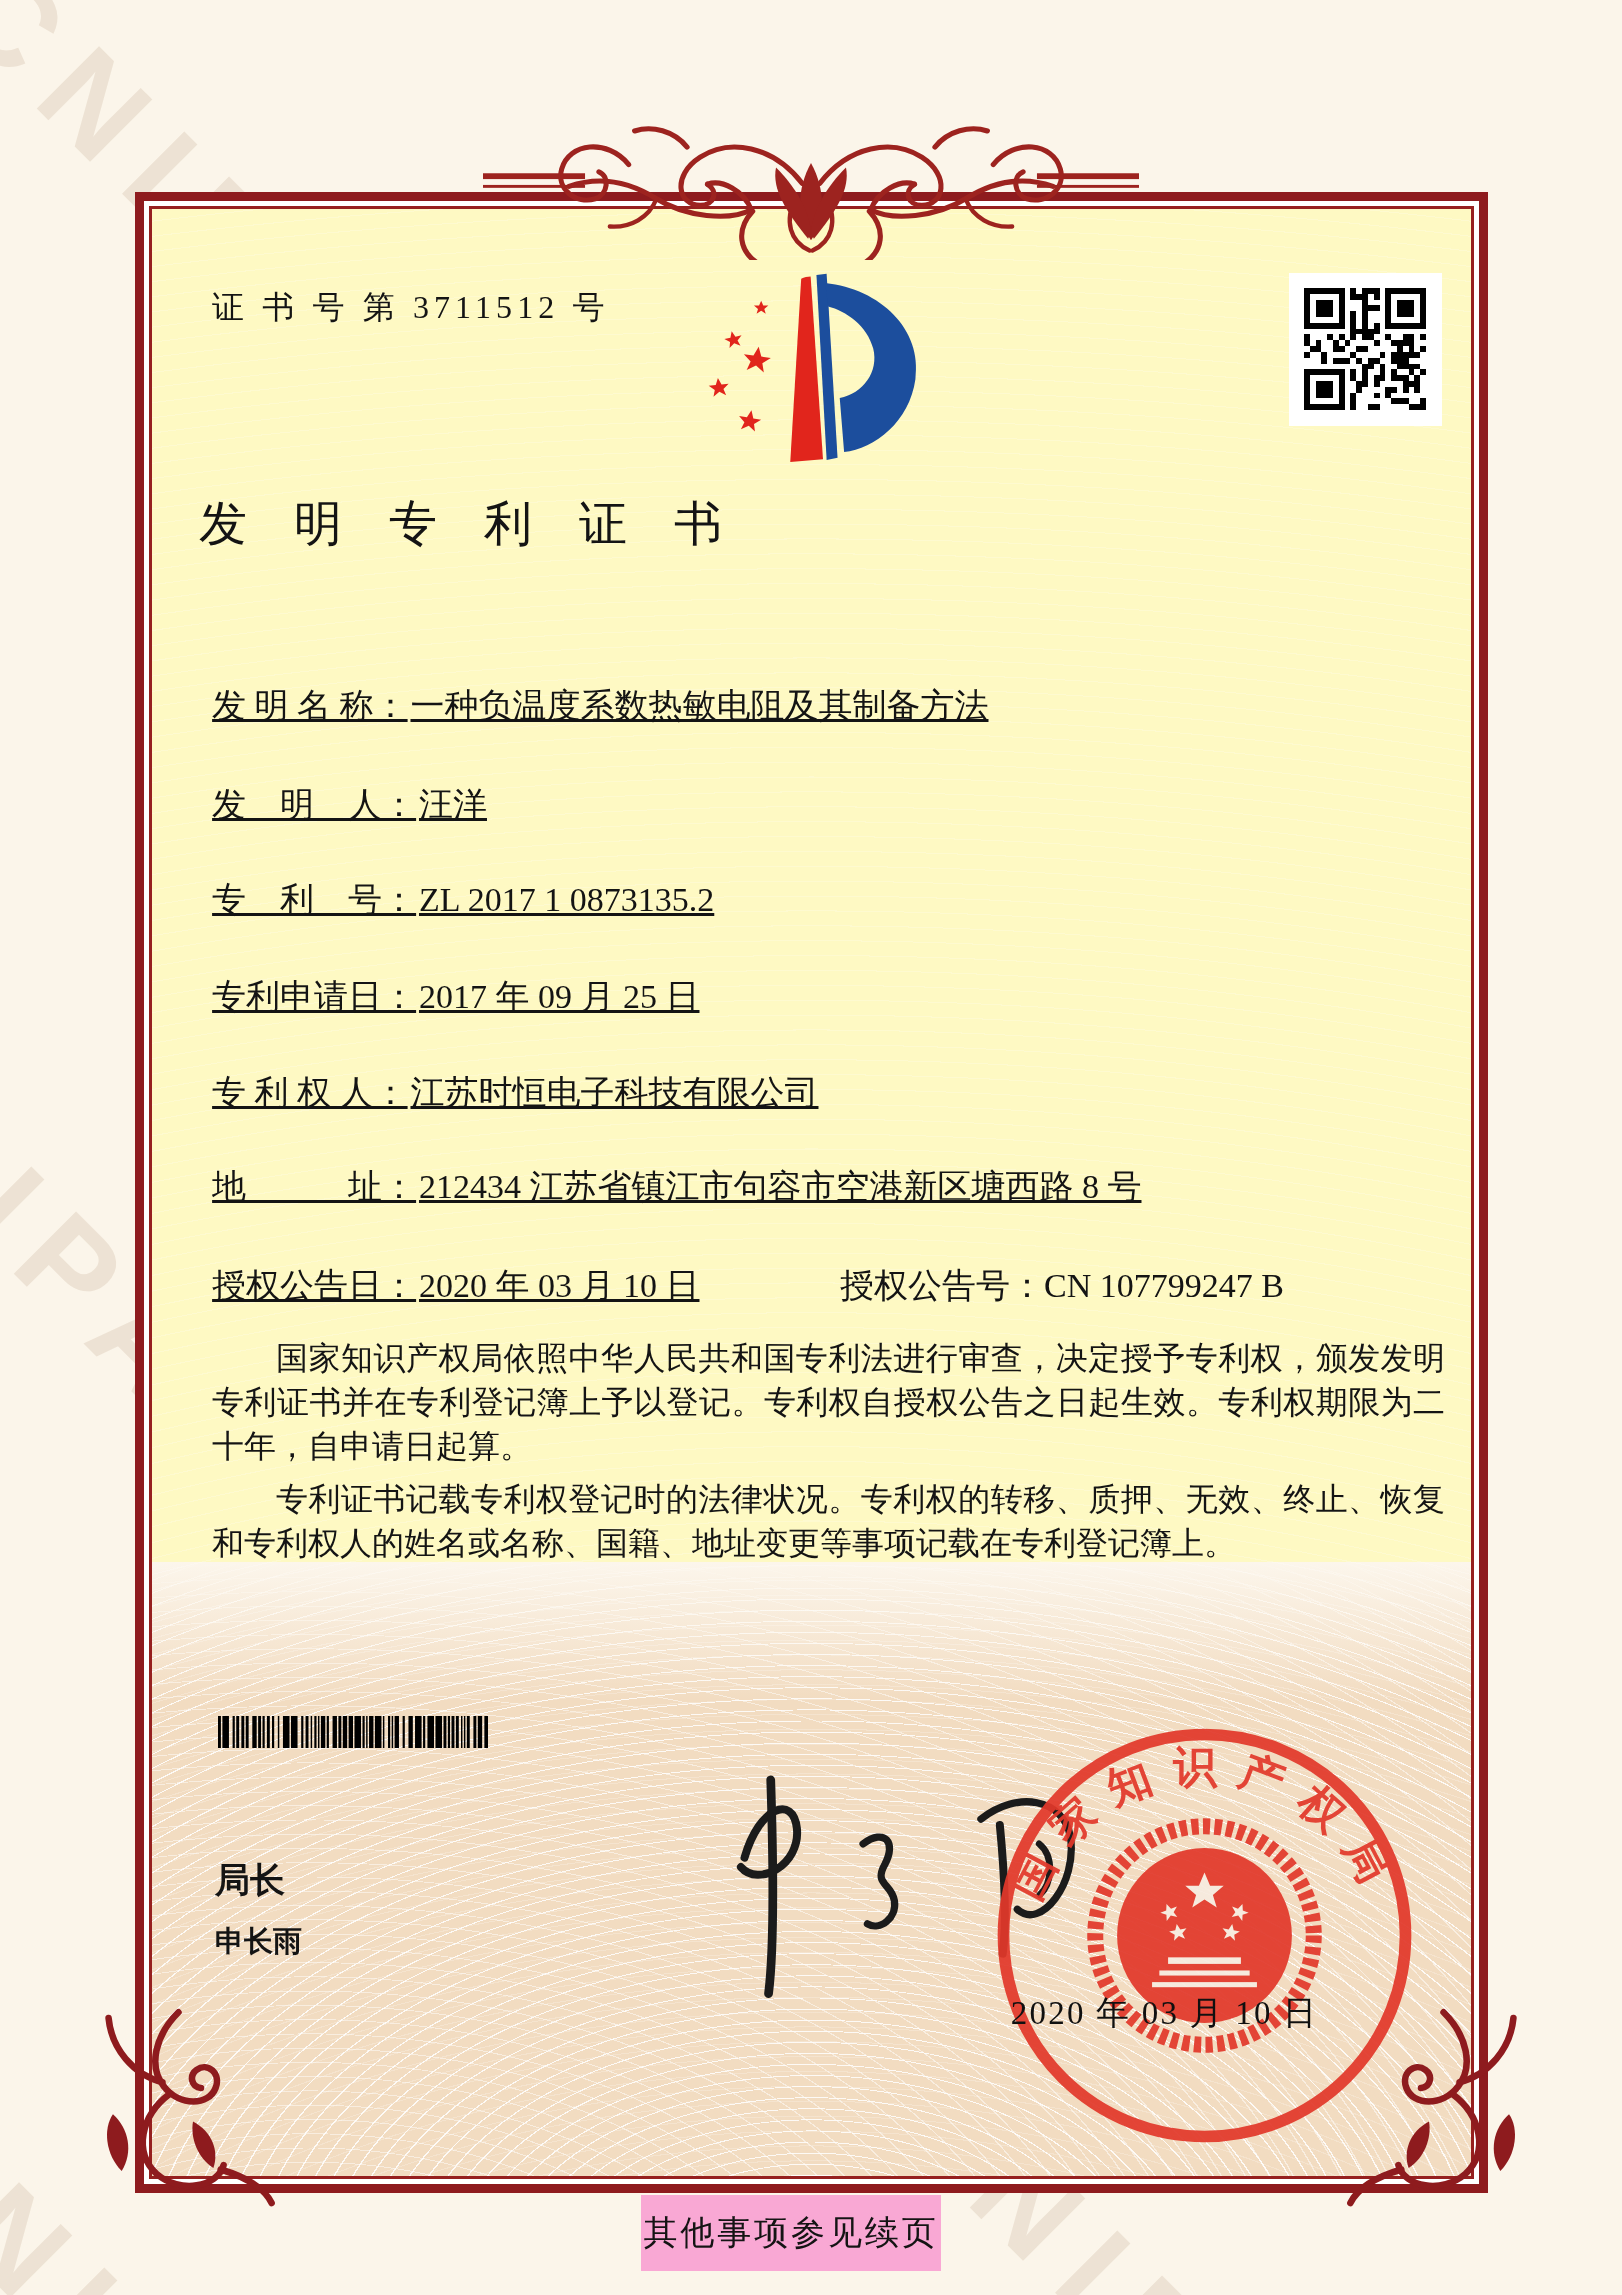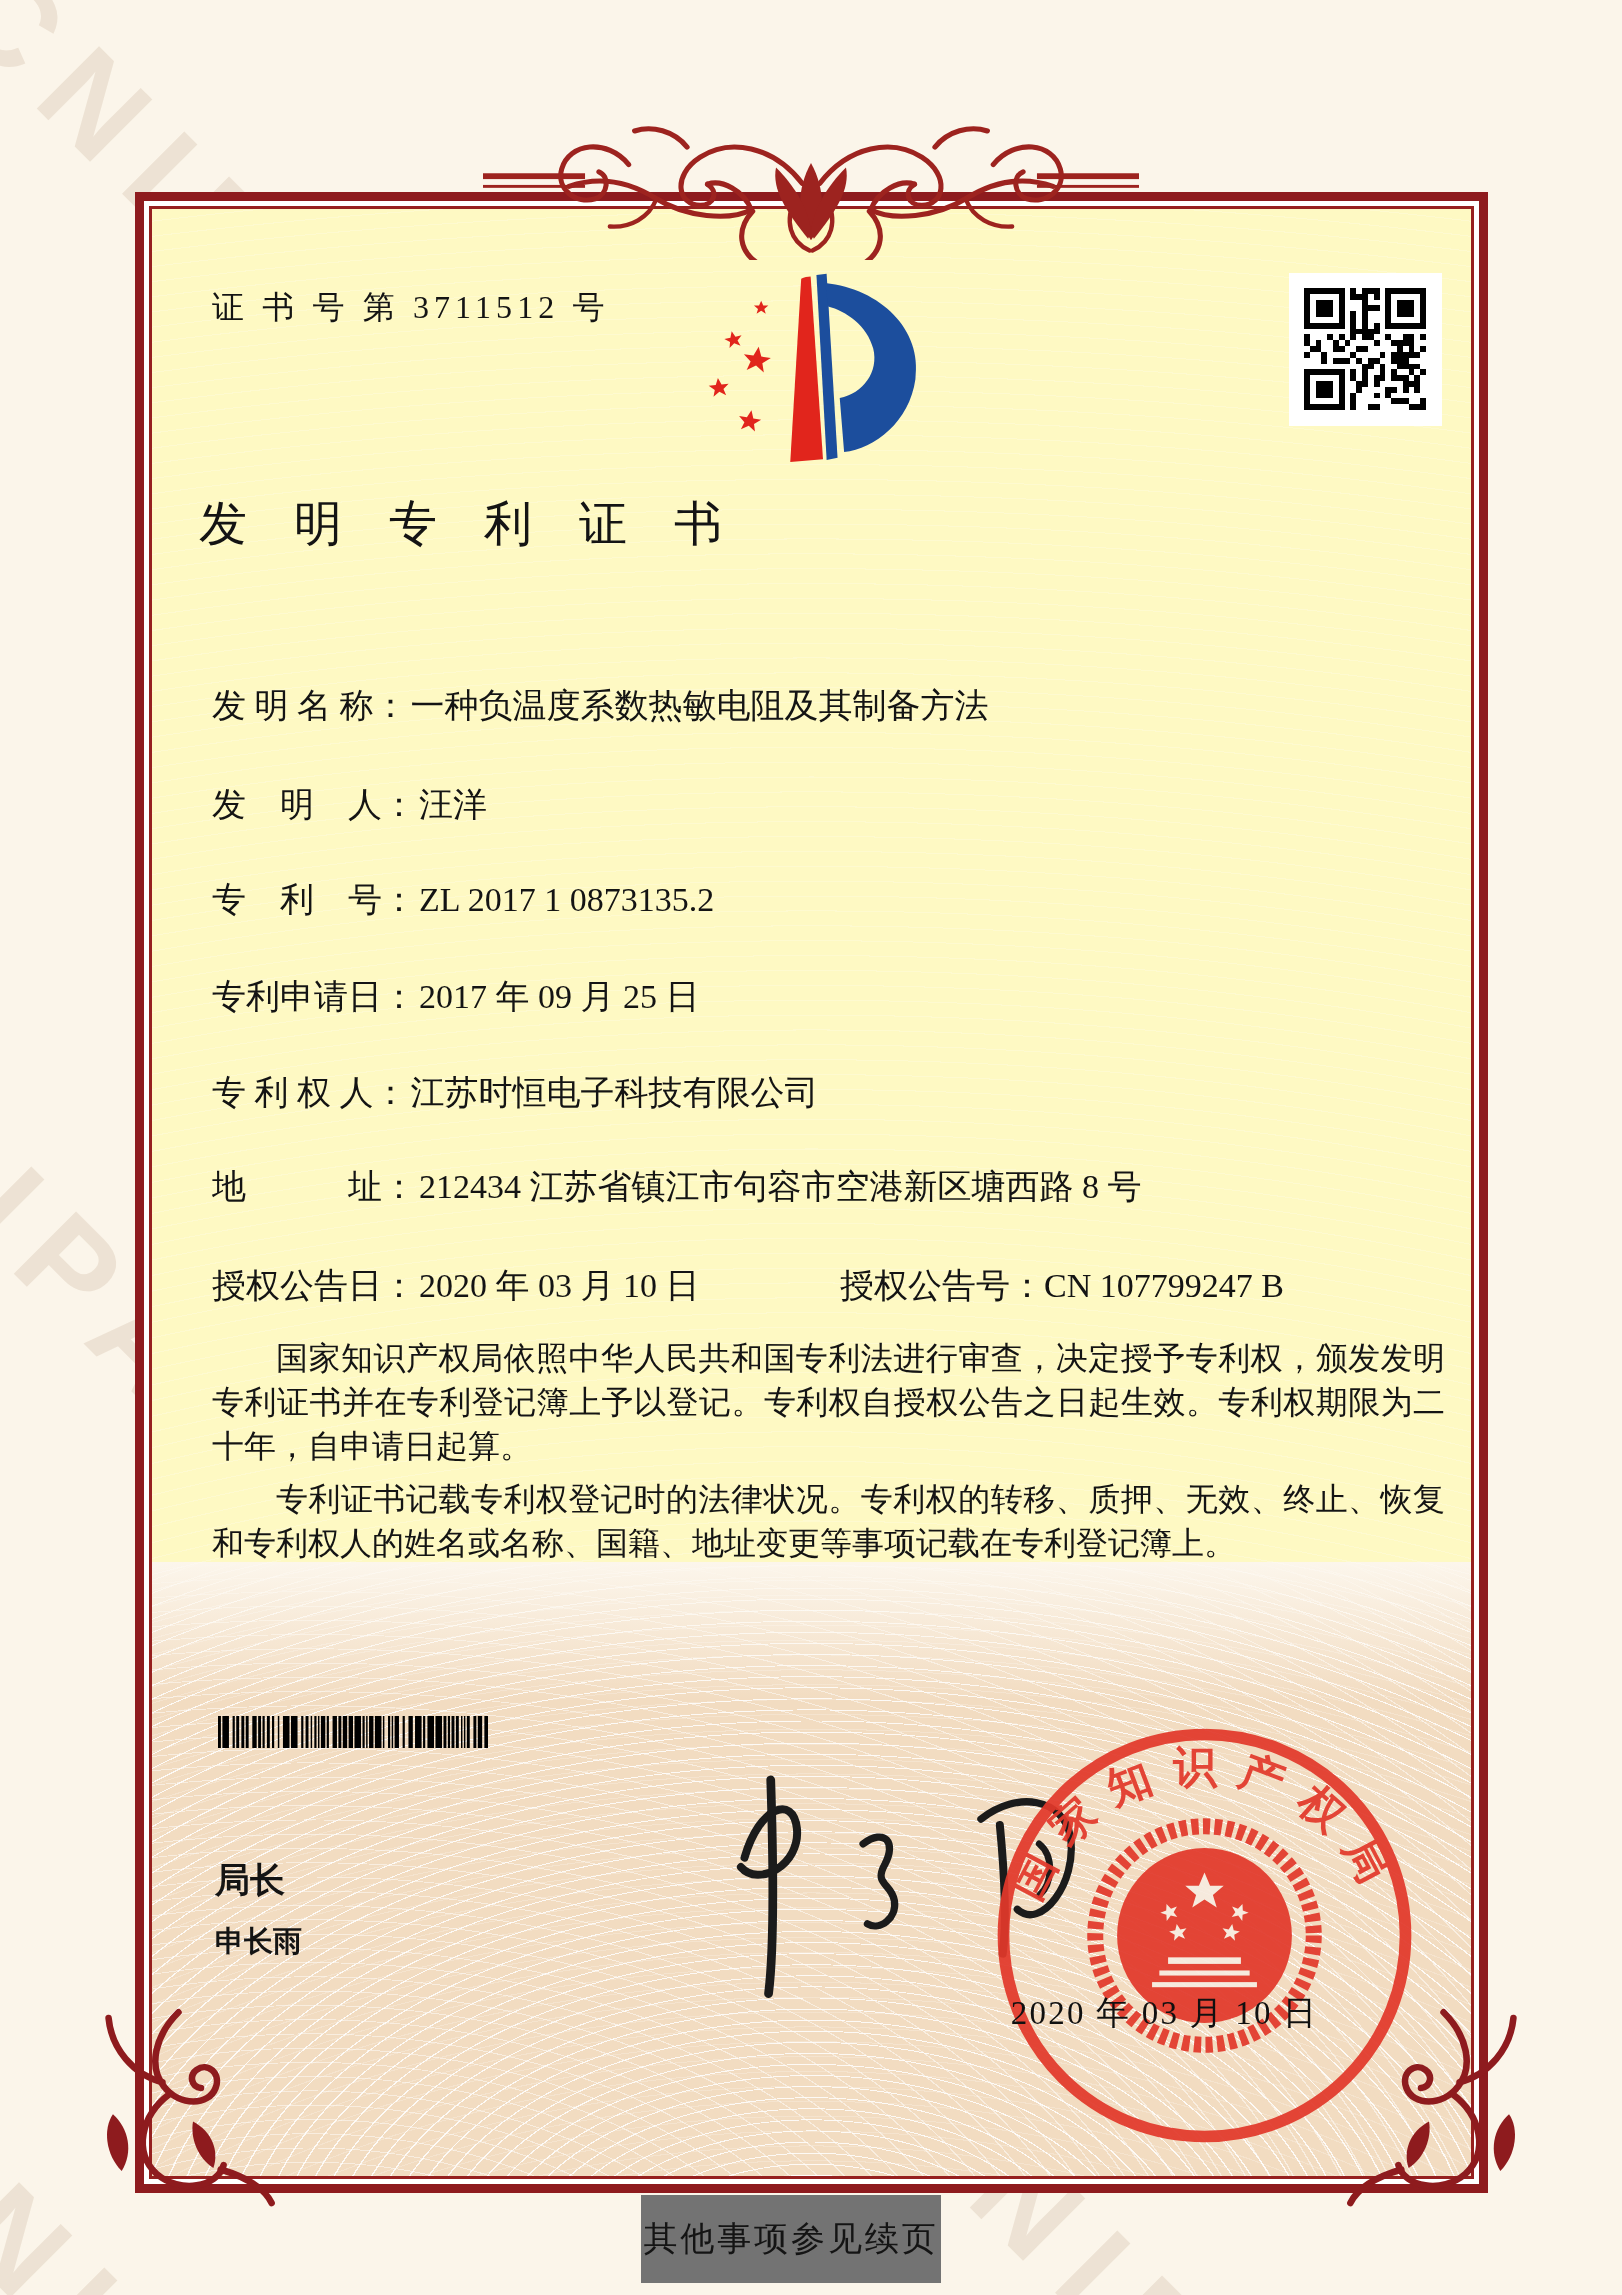--- a/index.html
+++ b/index.html
@@ -44,21 +44,21 @@
   
   .cert-no{position:absolute; left:60px; top:77px; font-size:32px; letter-spacing:5.1px; white-space:nowrap;}
   .logo{position:absolute; left:539px; top:61px; width:248px; height:211px;}
   .qr-box{position:absolute; left:1137px; top:64px; width:153px; height:153px; background:#ffffff;}
   .qr-box svg{position:absolute; left:15.3px; top:15.3px;}
   .doc-title{
     position:absolute; left:0; top:283px; width:100%; text-align:left;
     font-size:48px; font-weight:normal; letter-spacing:47px; text-indent:47px; white-space:nowrap;
   }
   
-  .row{position:absolute; left:60px; font-size:34px; white-space:nowrap;}
+  .row{position:absolute; left:60px; font-size:34px; white-space:nowrap;text-decoration:underline;}
   .row .lbl{margin-right:2.9px;}
   .row2{position:absolute; left:688px; font-size:34px; white-space:nowrap;}
   
   .paras{position:absolute; left:60px; top:1127px; width:1233px; font-size:32px; line-height:44px; text-align:justify;}
   .paras p{margin:0 0 8.7px 0; text-indent:64px;}
   
   .barcode{position:absolute; left:66px; top:1507px; width:270px; height:32px;}
   .officer-role{position:absolute; left:63px; top:1648px; font-family:"Liberation Sans","DejaVu Sans",sans-serif; font-weight:600; font-size:35px;}
   .officer-name{position:absolute; left:63px; top:1713px; font-family:"Liberation Sans","DejaVu Sans",sans-serif; font-weight:600; font-size:29px;}
   .signature{position:absolute; left:523px; top:1565px; width:510px; height:240px;}
@@ -67,22 +67,22 @@
     position:absolute; left:845px; top:1782px; width:335px; text-align:center;
     font-size:33px; letter-spacing:2.2px; color:#101010; z-index:5; white-space:nowrap;
   }
   .page-no{position:absolute; left:0; top:1969px; width:100%; text-align:center; font-size:28px; letter-spacing:2.9px;}
   
   .ornament-top{position:absolute; left:483px; top:96px; width:656px; height:164px; z-index:3;}
   .corner{position:absolute; width:208px; height:222px; z-index:3;}
   .corner.left{left:69px; top:2005px;}
   .corner.right{left:1345px; top:2005px; transform:scaleX(-1);}
   .footer-note-box{
-    position:absolute; left:641px; top:2195px; width:300px; height:88px;
-    background:#737373; z-index:2; display:flex; align-items:center; justify-content:center;
+    position:absolute; left:641px; top:2195px; width:300px; height:76px;
+    background:#f9a8d4; z-index:2; display:flex; align-items:center; justify-content:center;
   }
   .footer-note-box span{font-size:34px; letter-spacing:2.9px;}
 </style>
 </head>
 <body>
 
 <div class="page">
 
   <div class="wm" style="left:29px;top:-66px;">CNIPA</div>
   <div class="wm" style="left:1042px;top:219px;">CNIPA</div>

